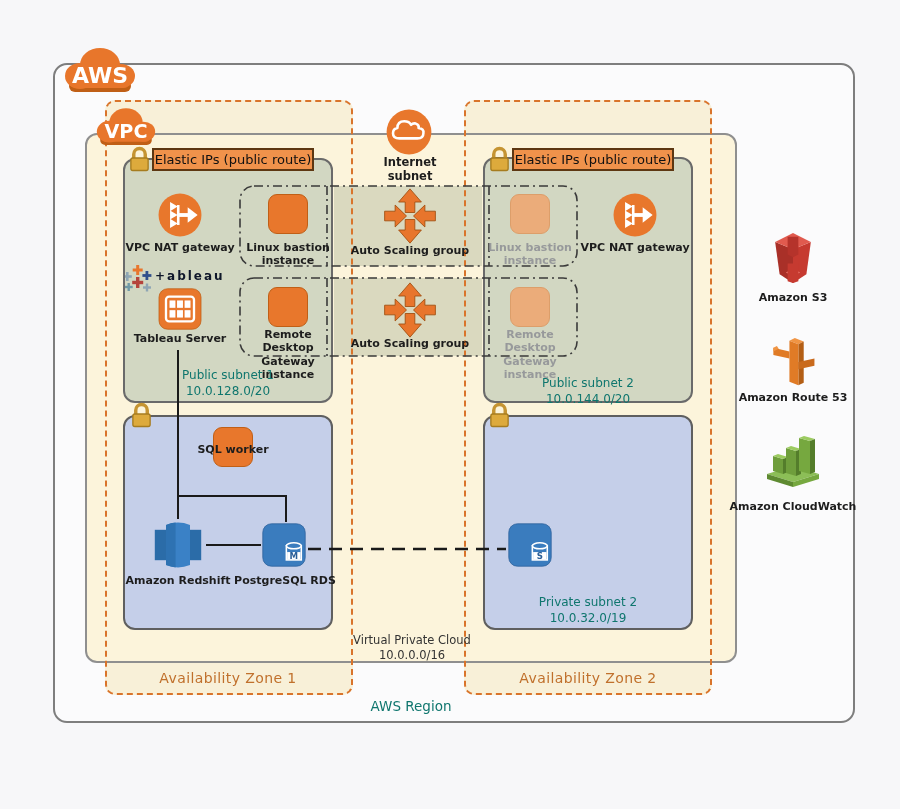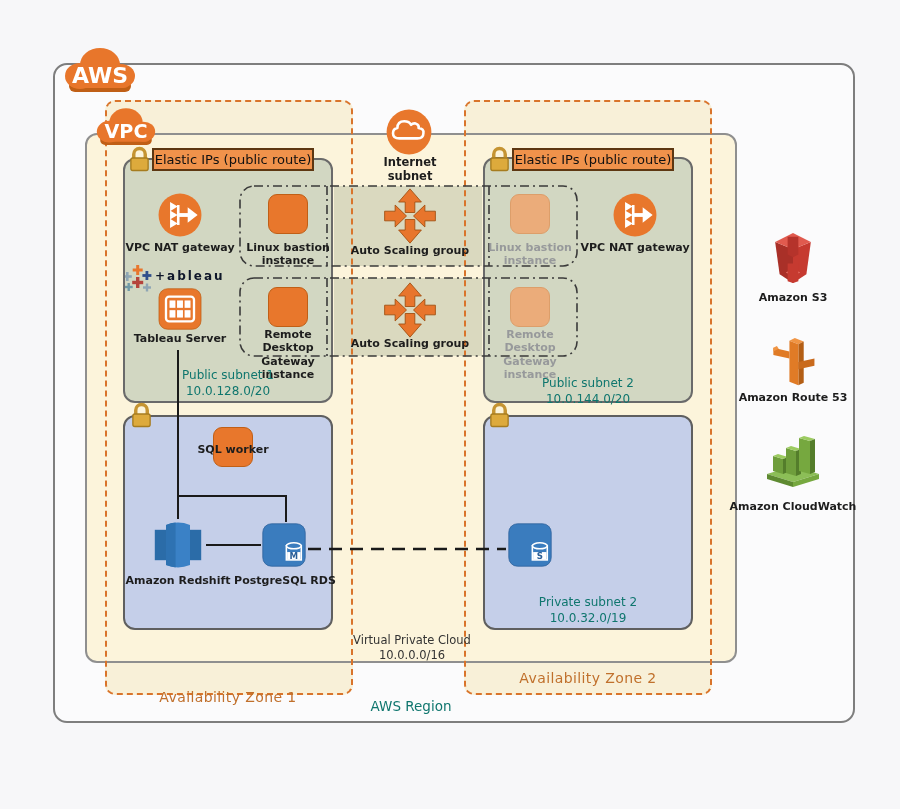--- a/index.html
+++ b/index.html
@@ -260,21 +260,21 @@
     <polygon points="36,14 47,17 47,50 36,47" fill="#76A83F"></polygon>
     <polygon points="36,14 41,12 52,15 47,17" fill="#9CCB60"></polygon>
     <polygon points="47,17 52,15 52,48 47,50" fill="#547D2B"></polygon>
   </svg>
   <div class="cap" style="left:723px;top:500px;width:140px;">Amazon CloudWatch</div>
 
   <div class="sub" style="left:332px;top:633px;width:160px;font-size:11.5px;color:#333;">
     <span>Virtual Private Cloud</span><br>
     <span>10.0.0.0/16</span>
   </div>
-  <div class="azlabel" style="left:103px;top:670px;width:250px;margin-top:19px;">Availability Zone 1</div>
+  <div class="azlabel" style="left:103px;top:670px;width:250px;">Availability Zone 1</div>
   <div class="azlabel" style="left:463px;top:670px;width:250px;">Availability Zone 2</div>
   <div class="sub" style="left:331px;top:698px;width:160px;font-size:13.5px;">AWS Region</div>
 
   <svg class="abs" style="left:58px;top:42px;" width="84" height="52" viewBox="0 0 84 52">
     <g fill="#C05F16">
       <rect x="11" y="38" width="62" height="12" rx="6"></rect>
     </g>
     <g fill="#E8762B">
       <ellipse cx="22" cy="34" rx="15" ry="13"></ellipse>
       <ellipse cx="42" cy="23" rx="20" ry="17"></ellipse>

